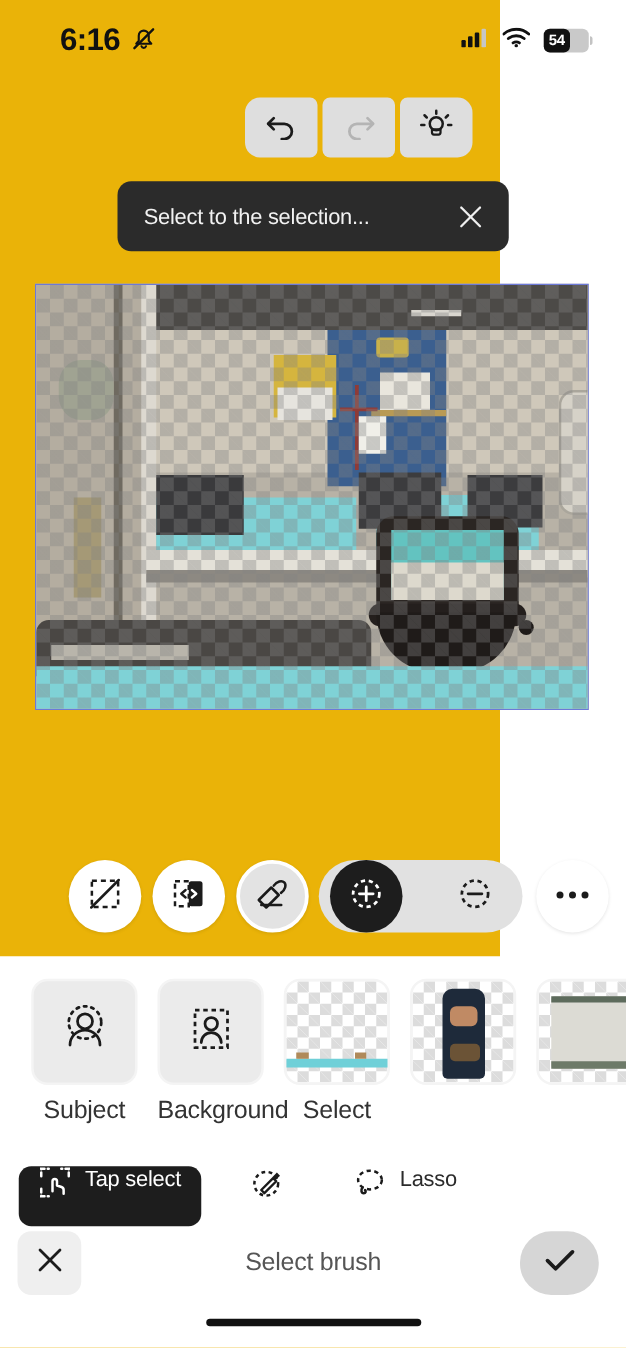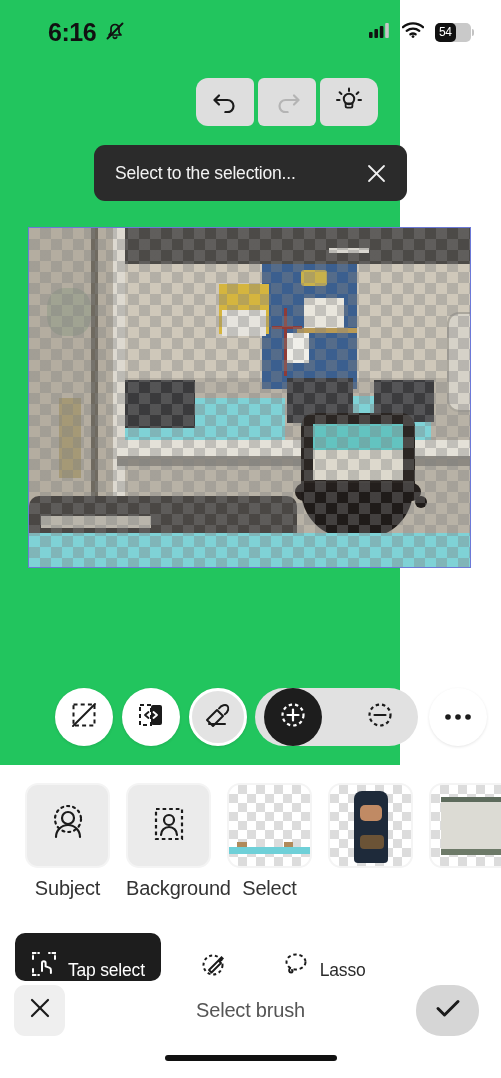--- a/index.html
+++ b/index.html
@@ -5,21 +5,21 @@
   * { box-sizing: border-box; margin: 0; padding: 0; }
   html, body {
     width: 501px; height: 1078px;
     font-family: "Liberation Sans", sans-serif;
     background: #ffffff;
     overflow: hidden;
   }
   #app {
     position: relative;
     width: 400px; height: 1078px;
-    background: #22c55e;
+    background: #eab308;
   }
 
   
   .statusbar {
     position: absolute; top: 0; left: 0;
     width: 501px; height: 64px;
     display: flex; align-items: center;
     justify-content: space-between;
     padding: 0 30px 0 48px;
   }
@@ -33,21 +33,21 @@
     position: relative; width: 36px; height: 19px;
     border-radius: 5px; background: #c9c9c9;
     display: flex; align-items: center;
   }
   .batt-fill {
     position: absolute; left: 0; top: 0; bottom: 0;
     width: 21px; border-radius: 5px; background: #111;
   }
   .batt-num {
     position: relative; z-index: 2;
-    font-size: 12px; font-weight: normal; color: #fff;
+    font-size: 12px; font-weight: bold; color: #fff;
     padding-left: 4px; letter-spacing: -0.3px;
   }
   .batt-cap {
     position: absolute; right: -3px; top: 6px;
     width: 2px; height: 7px; border-radius: 0 2px 2px 0;
     background: #c3c3c3;
   }
 
   
   .topactions {
@@ -173,21 +173,21 @@
   .ob { position: absolute; }
 
   
   .modes {
     position: absolute; left: 0; top: 152px;
     width: 501px; height: 56px;
     display: flex; align-items: center; gap: 24px;
     padding-left: 15px;
   }
   .mode {
-    display: flex; align-items: flex-end; gap: 11px;
+    display: flex; align-items: flex-start; gap: 11px;
     height: 48px; padding: 0 16px; border-radius: 10px;
     white-space: nowrap;
     margin-top: 24px;
   }
   .mode.active { background: #1d1d1d; }
   .mode-label { font-size: 17.5px; color: #2b2b2b; letter-spacing: -0.2px; }
   .mode.active .mode-label { color: #ffffff; }
 
   
   .bottombar {

